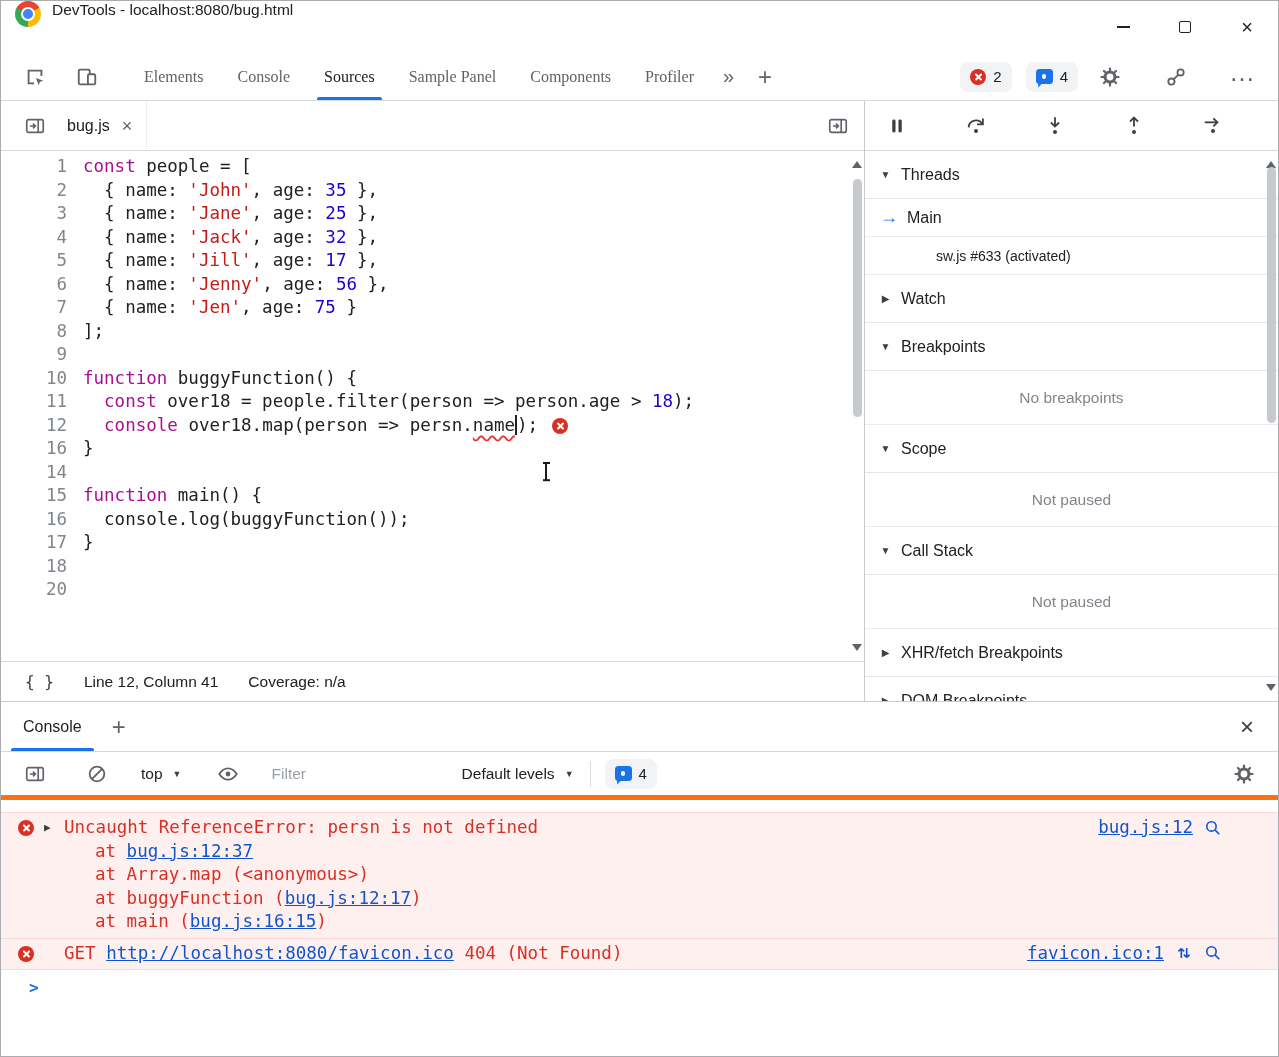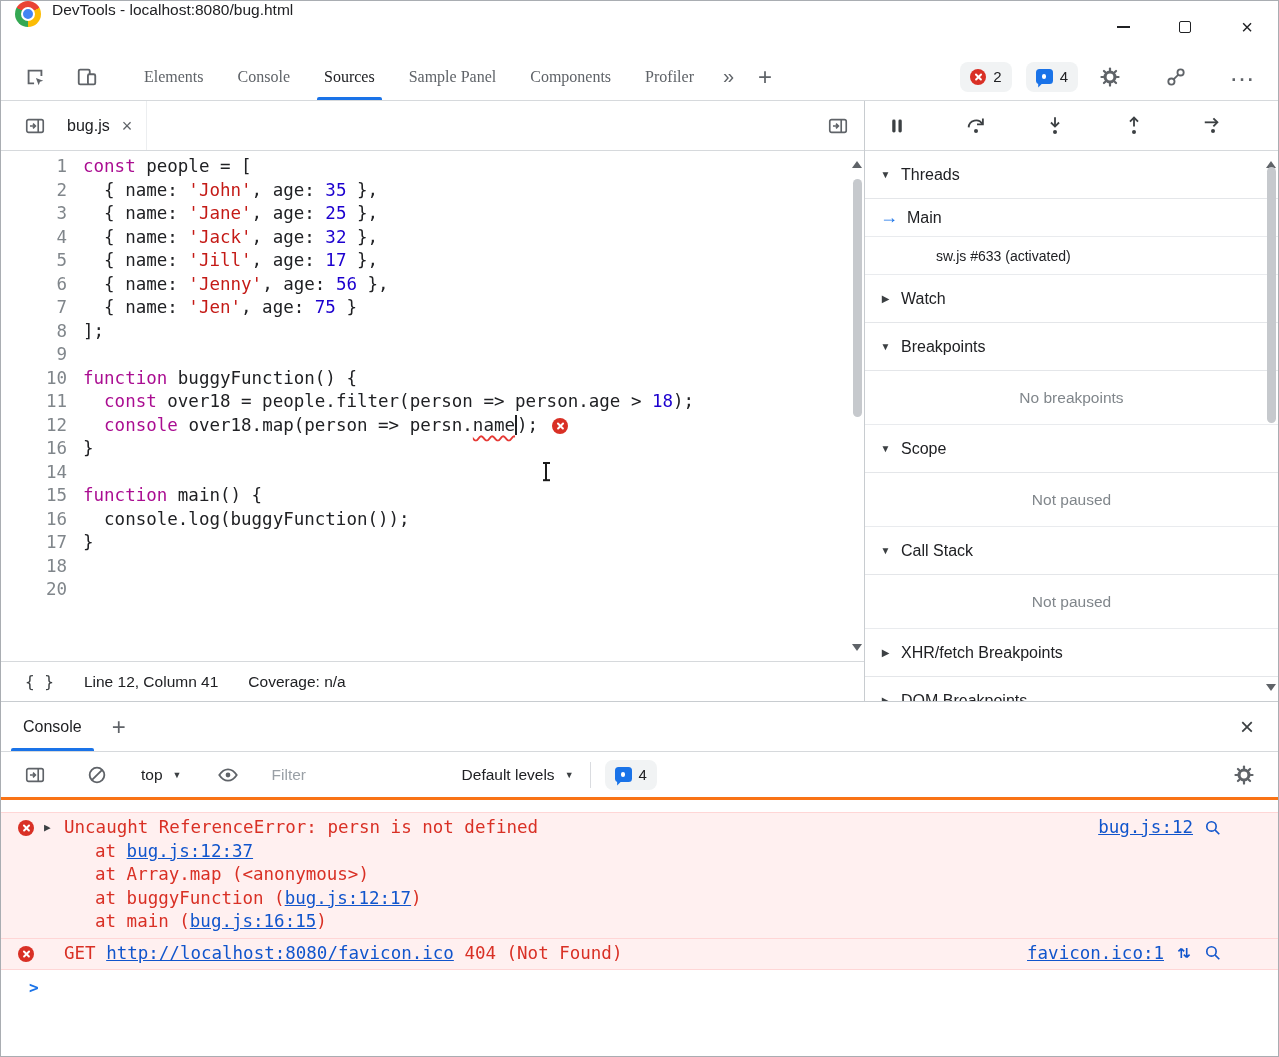--- a/index.html
+++ b/index.html
@@ -88,21 +88,21 @@
   .thread-arrow { color:#1a73e8; font-weight:bold; font-size:18px; }
   .worker-row { padding-left:71px; font-size:14px; }
   .dbg-placeholder { height:54px; flex:0 0 auto; display:flex; align-items:center; justify-content:center; border-bottom:1px solid #e9ebee; color:#80868b; font-size:15.5px; }
 
   
   .console-drawer { flex:1; border-top:1px solid #c8ccd0; display:flex; flex-direction:column; min-height:0; }
   .drawer-tabbar { height:50px; flex:0 0 auto; border-bottom:1px solid #d6d9dc; display:flex; align-items:center; padding:0 14px 0 4px; }
   .drawer-tab { height:100%; display:flex; align-items:center; padding:0 18px; font-size:16px; color:#202124; position:relative; }
   .drawer-tab.active::after { content:""; position:absolute; left:6px; right:6px; bottom:0; height:3px; background:#1a73e8; border-radius:2px 2px 0 0; }
   .drawer-close { margin-left:auto; font-size:24px; color:#3c4043; padding:0 10px; }
-  .console-toolbar { height:48px; flex:0 0 auto; border-bottom:3px solid #f97316; display:flex; align-items:center; padding:0 16px; font-size:15.5px; }
+  .console-toolbar { height:48px; flex:0 0 auto; border-bottom:5px solid #f97316; display:flex; align-items:center; padding:0 16px; font-size:15.5px; }
   .ct-gap { width:26px; flex:0 0 auto; }
   .dropdown { display:flex; align-items:center; gap:8px; color:#202124; }
   .dropdown .tri { font-size:9px; color:#3c4043; }
   .filter-input { border:none; outline:none; font-size:15.5px; width:190px; color:#202124; font-family:"Liberation Sans", sans-serif; background:transparent; }
   .filter-input::placeholder { color:#9aa0a6; }
   .console-toolbar .vsep { width:1px; height:26px; background:#dadce0; margin:0 14px; }
 
   .console-messages { flex:1; overflow:hidden; font-family:"DejaVu Sans Mono", monospace; font-size:17.5px; padding-top:12px; }
   .console-msg.error { background:#fff0f0; border-top:1px solid #ffd6d6; border-bottom:1px solid #ffd6d6; padding:3px 0 4px 0; color:#d93025; }
   .console-msg.error + .console-msg.error { border-top:none; }

